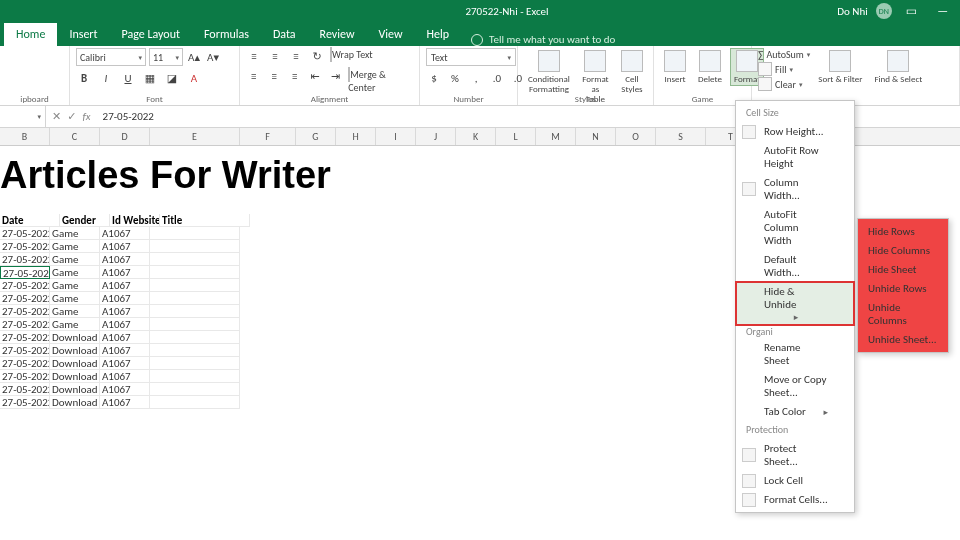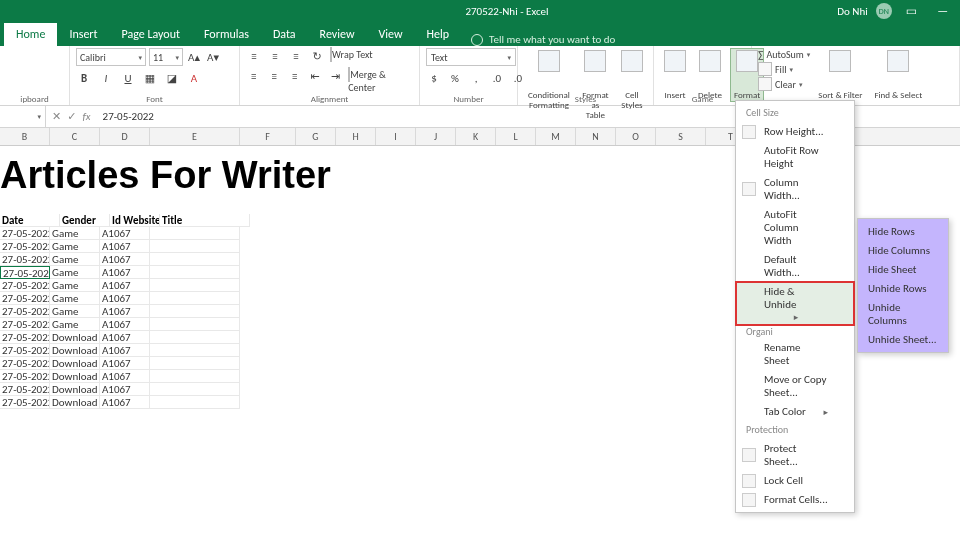--- a/index.html
+++ b/index.html
@@ -22,21 +22,21 @@
   .rglabel { text-align: center; font-size: 9px; color: #666; position: absolute; bottom: 1px; left: 0; right: 0; }
   .rgbody { flex: 1; display: flex; align-items: flex-start; gap: 4px; }
   .stack { display: flex; flex-direction: column; gap: 1px; }
   .stack .line { display: flex; align-items: center; gap: 3px; white-space: nowrap; }
   .iconbox { width: 14px; height: 14px; border: 1px solid #bbb; background: #f7f7f7; }
   .fontsel { width: 70px; height: 18px; border: 1px solid #c5c5c5; padding: 0 3px; font-size: 10px; display: flex; align-items: center; justify-content: space-between; }
   .sizesel { width: 34px; height: 18px; border: 1px solid #c5c5c5; padding: 0 3px; font-size: 10px; display: flex; align-items: center; justify-content: space-between; }
   .fmtbtn { width: 16px; height: 16px; display: inline-flex; align-items: center; justify-content: center; font-size: 11px; }
   .chev { font-size: 7px; color: #666; }
   .bigdd { height: 18px; border: 1px solid #c5c5c5; padding: 0 4px; font-size: 10px; display: flex; align-items: center; justify-content: space-between; min-width: 90px; }
-  .vbtn { display: flex; flex-direction: column; align-items: center; gap: 18px; padding: 2px 4px; cursor: pointer; }
+  .vbtn { display: flex; flex-direction: column; align-items: center; gap: 2px; padding: 2px 4px; cursor: pointer; }
   .vbtn .ic { width: 22px; height: 22px; border: 1px solid #bbb; background: #f0f4f8; }
   .vbtn span { font-size: 9px; line-height: 1.1; text-align: center; }
   .format-active { background: #d8e8d8; border: 1px solid #8fb98f; padding: 1px 3px; }
 
   .fxbar { height: 22px; border-bottom: 1px solid #d4d4d4; display: flex; align-items: center; }
   .namebox { width: 46px; height: 100%; border-right: 1px solid #d4d4d4; display: flex; align-items: center; padding: 0 4px; font-size: 11px; justify-content: space-between; }
   .fxicons { display: flex; align-items: center; gap: 6px; padding: 0 6px; color: #888; }
   .fxval { padding: 0 6px; font-size: 11px; }
 
   .colhdr { height: 18px; background: #f3f3f3; border-bottom: 1px solid #ccc; display: flex; }
@@ -52,21 +52,21 @@
 
   
   .menu { position: absolute; background: #fff; border: 1px solid #c5c5c5; box-shadow: 2px 2px 6px rgba(0,0,0,.2); font-size: 11px; padding: 3px 0; }
   .menu .mhdr { padding: 2px 10px 3px; color: #888; font-size: 10px; }
   .menu .mitem { padding: 3px 26px 3px 28px; display: flex; align-items: center; justify-content: space-between; position: relative; cursor: pointer; }
   .menu .mitem .micon { position: absolute; left: 6px; width: 14px; height: 14px; border: 1px solid #ccc; background: #f5f5f5; }
   .menu .mitem.hl { background: #e4eee4; }
   .menu .mitem.boxed { outline: 2px solid #d33; outline-offset: -1px; flex-direction: column; }
   .menu .arrow { font-size: 9px; color: #666; }
 
-  .submenu { position: absolute; background: #c4b5fd; border: 1px solid #c5c5c5; box-shadow: 2px 2px 6px rgba(0,0,0,.2); font-size: 11px; padding: 3px 0; }
+  .submenu { position: absolute; background: #ef4444; border: 1px solid #c5c5c5; box-shadow: 2px 2px 6px rgba(0,0,0,.2); font-size: 11px; padding: 3px 0; }
 </style>
 </head>
 <body>
 
 <div class="titlebar">
   <div></div>
   <div class="center">270522-Nhi  -  Excel</div>
   <div class="right">
     <span>Do Nhi</span>
     <span class="avatar">DN</span>

